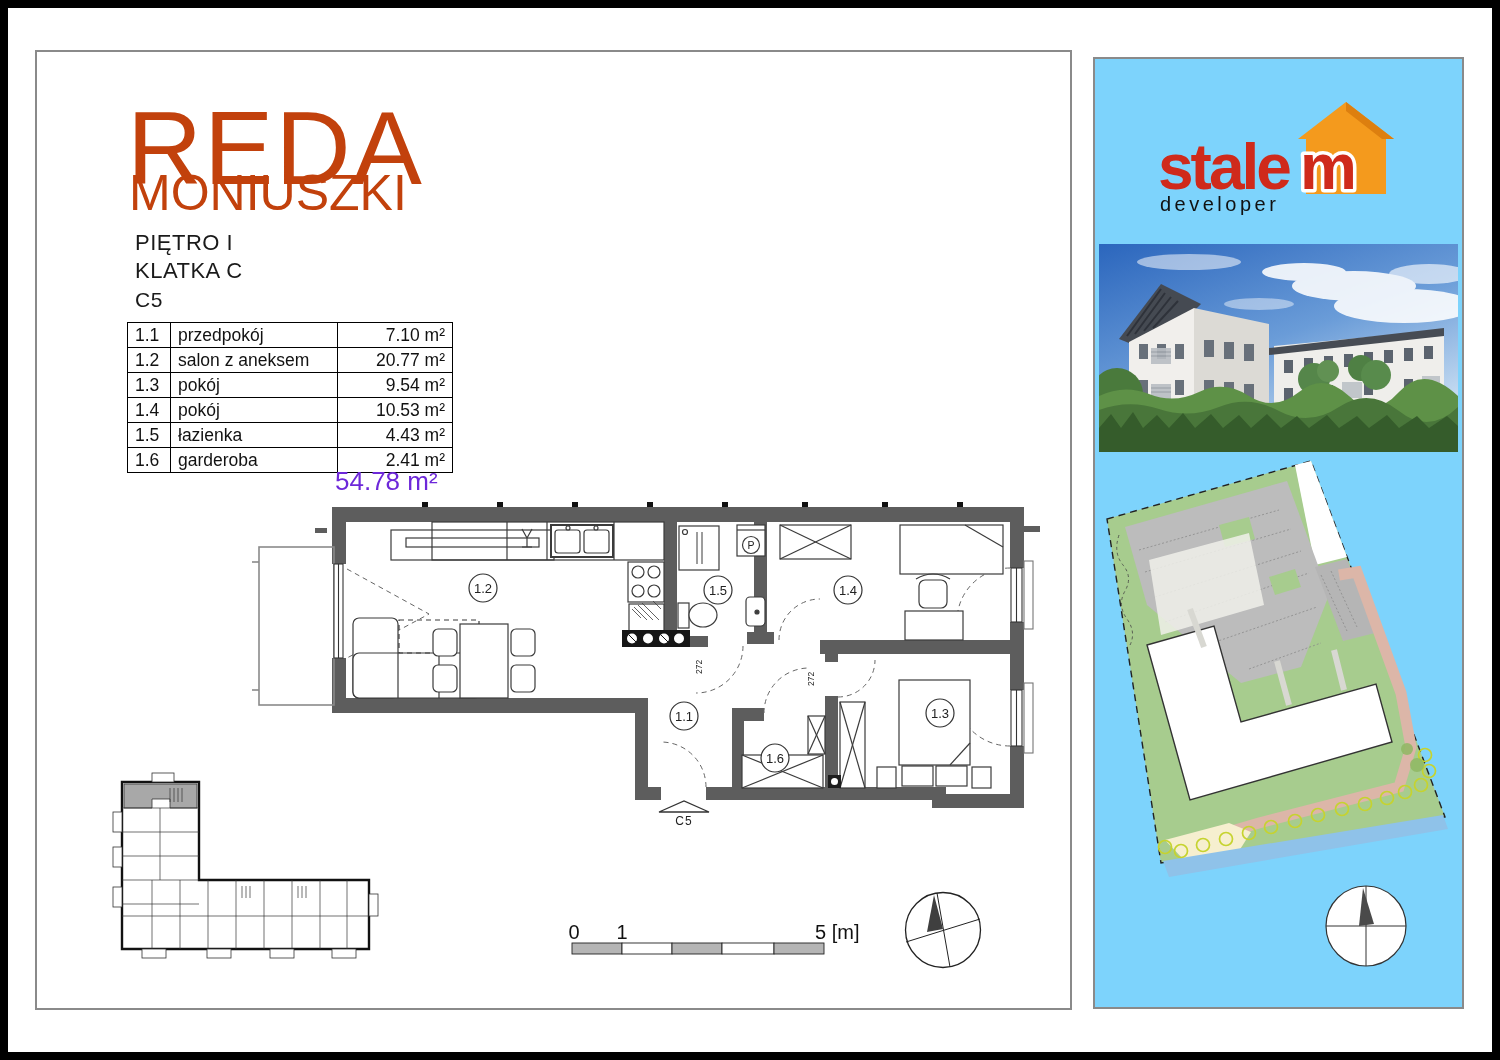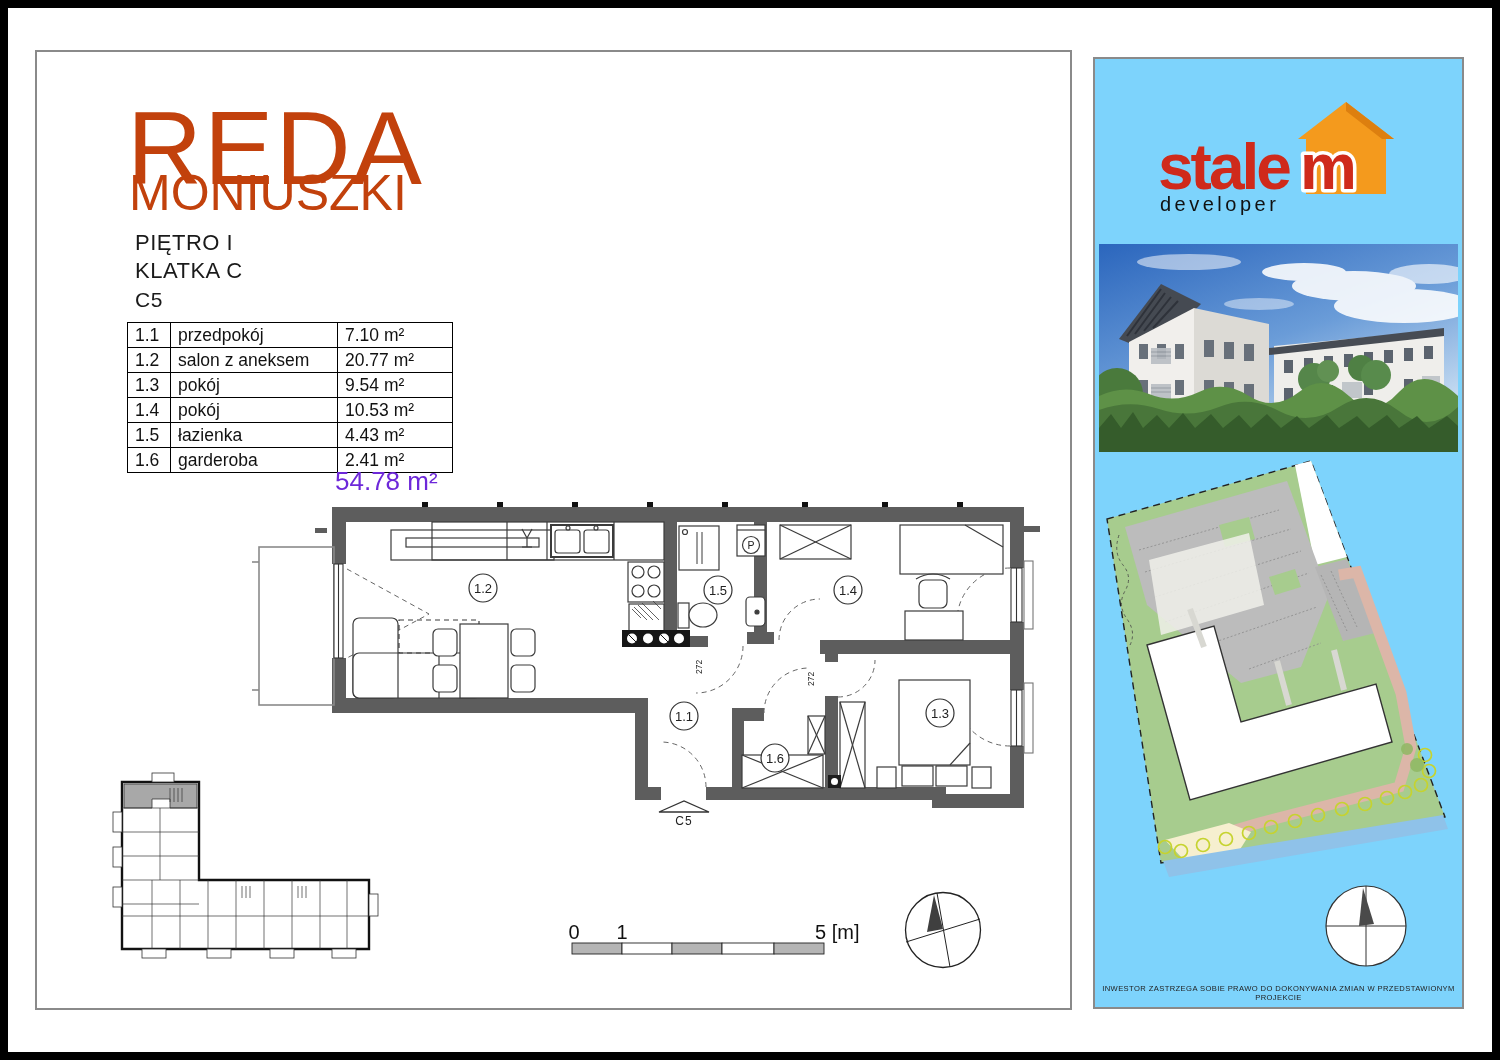--- a/index.html
+++ b/index.html
@@ -18,21 +18,21 @@
              color:#c2410c;letter-spacing:0px;z-index:2;}
   .meta{position:absolute;left:98px;font-size:22px;letter-spacing:.5px;color:#1a1a1a;}
   .meta.floor{top:178px;text-align:right;}
   .meta.stair{top:206px;}
   .meta.unit{top:236px;font-size:21px;}
   table.rooms{position:absolute;left:90px;top:270px;border-collapse:collapse;
               font-size:17.5px;color:#111;}
   table.rooms td{border:1.5px solid #000;height:24px;padding:0 7px;}
   table.rooms td.no{width:28px;text-align:left;}
   table.rooms td.nm{width:152px;}
-  table.rooms td.ar{width:100px;}
+  table.rooms td.ar{width:100px;text-align:right;}
   .total{position:absolute;left:298px;top:414px;font-size:26px;color:#6d28d9;}
   .abs{position:absolute;}
   .right-panel{position:absolute;left:1093px;top:57px;width:367px;height:948px;
                border:2px solid #8a8a8a;background:#7dd3fc;}
   .disclaimer{position:absolute;left:0;top:925px;width:100%;text-align:center;
               font-size:7.6px;letter-spacing:.4px;color:#222;}
   svg text{font-family:"Liberation Sans",sans-serif;}
 </style>
 </head>
 <body>
@@ -459,15 +459,14 @@
       <circle cx="308" cy="294" r="6" fill="#8fb763" opacity=".85"></circle>
     </svg>
 
     <svg class="abs" style="left:226px;top:822px;" width="90" height="90" viewBox="0 0 90 90">
       <circle cx="45" cy="45" r="40" fill="#fff" stroke="#333" stroke-width="1.2"></circle>
       <line x1="5" y1="45" x2="85" y2="45" stroke="#333" stroke-width="1"></line>
       <line x1="45" y1="5" x2="45" y2="85" stroke="#333" stroke-width="1"></line>
       <polygon points="42,7 38,45 53,43" fill="#4a4a4a"></polygon>
     </svg>
 
-    <div class="disclaimer">INWESTOR ZASTRZEGA SOBIE PRAWO DO DOKONYWANIA ZMIAN W PRZEDSTAWIONYM PROJEKCIE</div>
   </div>
 </div>
 
 </body></html>

